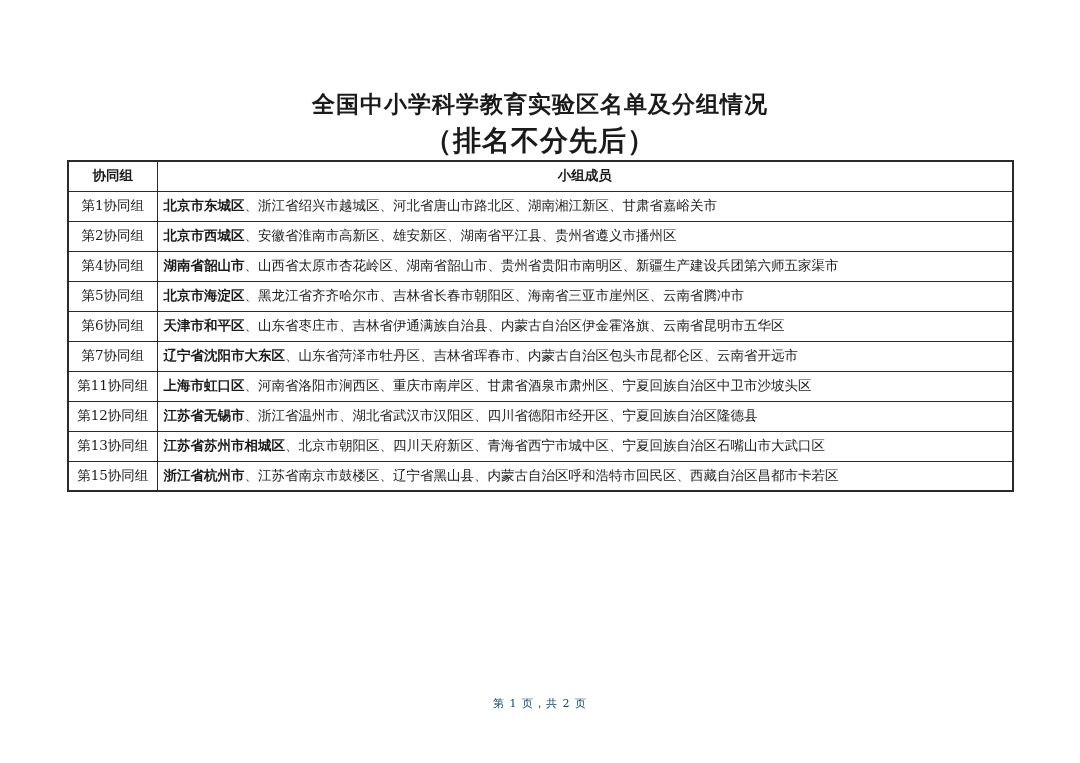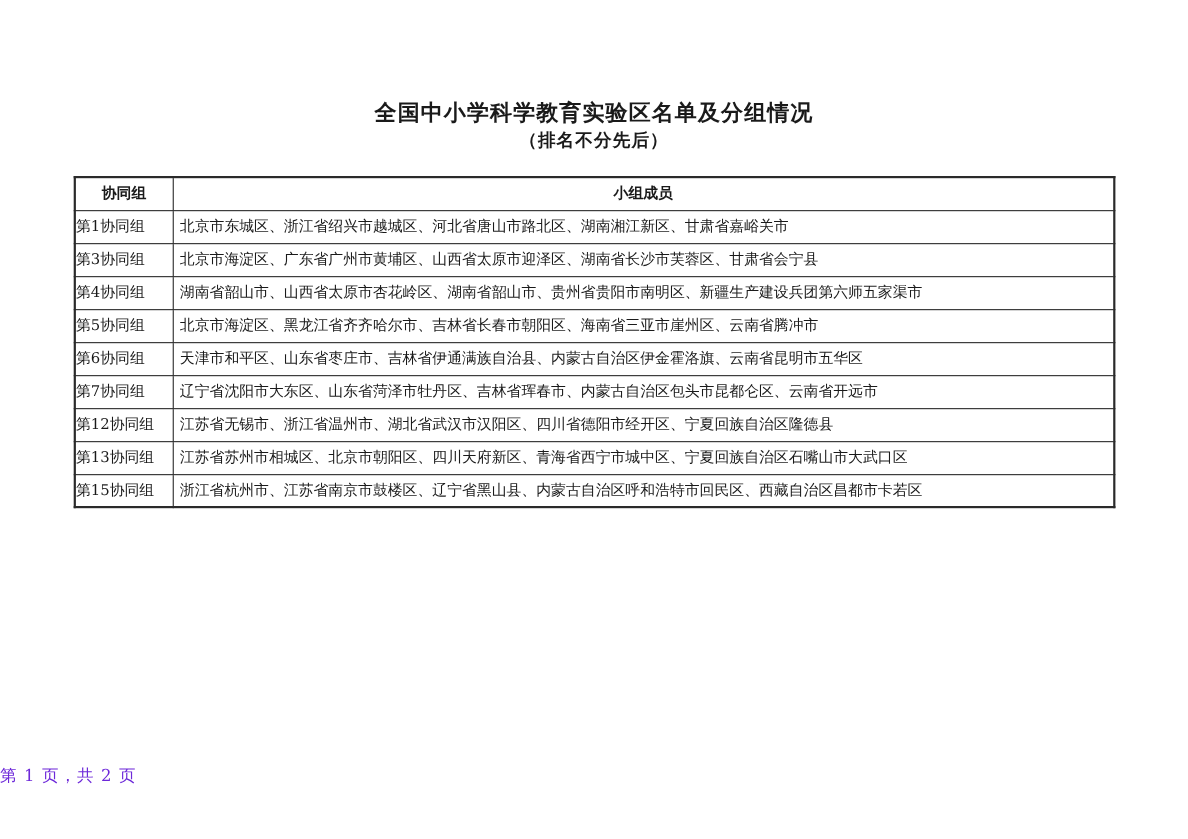--- a/index.html
+++ b/index.html
@@ -18,27 +18,27 @@
     background: #ffffff;
   }
   .title-block {
     position: absolute;
     top: 90px;
     left: 0;
     width: 100%;
     text-align: center;
   }
   .doc-title {
-    font-size: 20px;
+    font-size: 23px;
     font-weight: 700;
     letter-spacing: 1px;
     line-height: 1.25;
   }
   .doc-subtitle {
-    font-size: 16px;
+    font-size: 28px;
     font-weight: 700;
     letter-spacing: 1px;
     margin-top: 3px;
   }
   table.group-table {
     position: absolute;
     top: 160px;
     left: 67px;
     width: 947px;
     border-collapse: collapse;
@@ -52,39 +52,39 @@
     vertical-align: middle;
     overflow: hidden;
   }
   .group-table { border: 2px solid #2a2a2a; padding-left: 48px; }
   .group-table th {
     font-weight: 700;
     text-align: center;
     font-size: 13.5px;
   }
   td.group-cell {
-    text-align: left;
+    text-align: center;
     white-space: nowrap;
     font-weight: 400;
   }
   td.members-cell {
     text-align: left;
     padding: 0 6px;
     white-space: nowrap;
   }
-  .leader { font-weight: 400; }
+  .leader { font-weight: 700; }
   .page-footer {
     position: absolute;
     top: 696px;
     left: 0;
     width: 100%;
-    text-align: left;
-    font-size: 15px;
+    text-align: center;
+    font-size: 11px;
     letter-spacing: 1px;
-    color: #6d28d9;
+    color: #0c4a6e;
   }
 </style>
 </head>
 <body>
 
 <div class="page">
 
   <div class="title-block">
     <div class="doc-title">全国中小学科学教育实验区名单及分组情况</div>
     <div class="doc-subtitle">（排名不分先后）</div>
@@ -100,38 +100,42 @@
         <th>协同组</th>
         <th>小组成员</th>
       </tr>
     </thead>
     <tbody>
       <tr>
         <td class="group-cell">第1协同组</td>
         <td class="members-cell"><span class="leader">北京市东城区</span><span>、浙江省绍兴市越城区、河北省唐山市路北区、湖南湘江新区、甘肃省嘉峪关市</span></td>
       </tr>
       <tr>
-        <td class="group-cell">第3协同组</td>
-        <td class="members-cell"><span class="leader">北京市海淀区</span><span>、广东省广州市黄埔区、山西省太原市迎泽区、湖南省长沙市芙蓉区、甘肃省会宁县</span></td>
+        <td class="group-cell">第2协同组</td>
+        <td class="members-cell"><span class="leader">北京市西城区</span><span>、安徽省淮南市高新区、雄安新区、湖南省平江县、贵州省遵义市播州区</span></td>
       </tr>
       <tr>
         <td class="group-cell">第4协同组</td>
         <td class="members-cell"><span class="leader">湖南省韶山市</span><span>、山西省太原市杏花岭区、湖南省韶山市、贵州省贵阳市南明区、新疆生产建设兵团第六师五家渠市</span></td>
       </tr>
       <tr>
         <td class="group-cell">第5协同组</td>
         <td class="members-cell"><span class="leader">北京市海淀区</span><span>、黑龙江省齐齐哈尔市、吉林省长春市朝阳区、海南省三亚市崖州区、云南省腾冲市</span></td>
       </tr>
       <tr>
         <td class="group-cell">第6协同组</td>
         <td class="members-cell"><span class="leader">天津市和平区</span><span>、山东省枣庄市、吉林省伊通满族自治县、内蒙古自治区伊金霍洛旗、云南省昆明市五华区</span></td>
       </tr>
       <tr>
         <td class="group-cell">第7协同组</td>
         <td class="members-cell"><span class="leader">辽宁省沈阳市大东区</span><span>、山东省菏泽市牡丹区、吉林省珲春市、内蒙古自治区包头市昆都仑区、云南省开远市</span></td>
+      </tr>
+      <tr>
+        <td class="group-cell">第11协同组</td>
+        <td class="members-cell"><span class="leader">上海市虹口区</span><span>、河南省洛阳市涧西区、重庆市南岸区、甘肃省酒泉市肃州区、宁夏回族自治区中卫市沙坡头区</span></td>
       </tr>
       <tr>
         <td class="group-cell">第12协同组</td>
         <td class="members-cell"><span class="leader">江苏省无锡市</span><span>、浙江省温州市、湖北省武汉市汉阳区、四川省德阳市经开区、宁夏回族自治区隆德县</span></td>
       </tr>
       <tr>
         <td class="group-cell">第13协同组</td>
         <td class="members-cell"><span class="leader">江苏省苏州市相城区</span><span>、北京市朝阳区、四川天府新区、青海省西宁市城中区、宁夏回族自治区石嘴山市大武口区</span></td>
       </tr>
       <tr>

